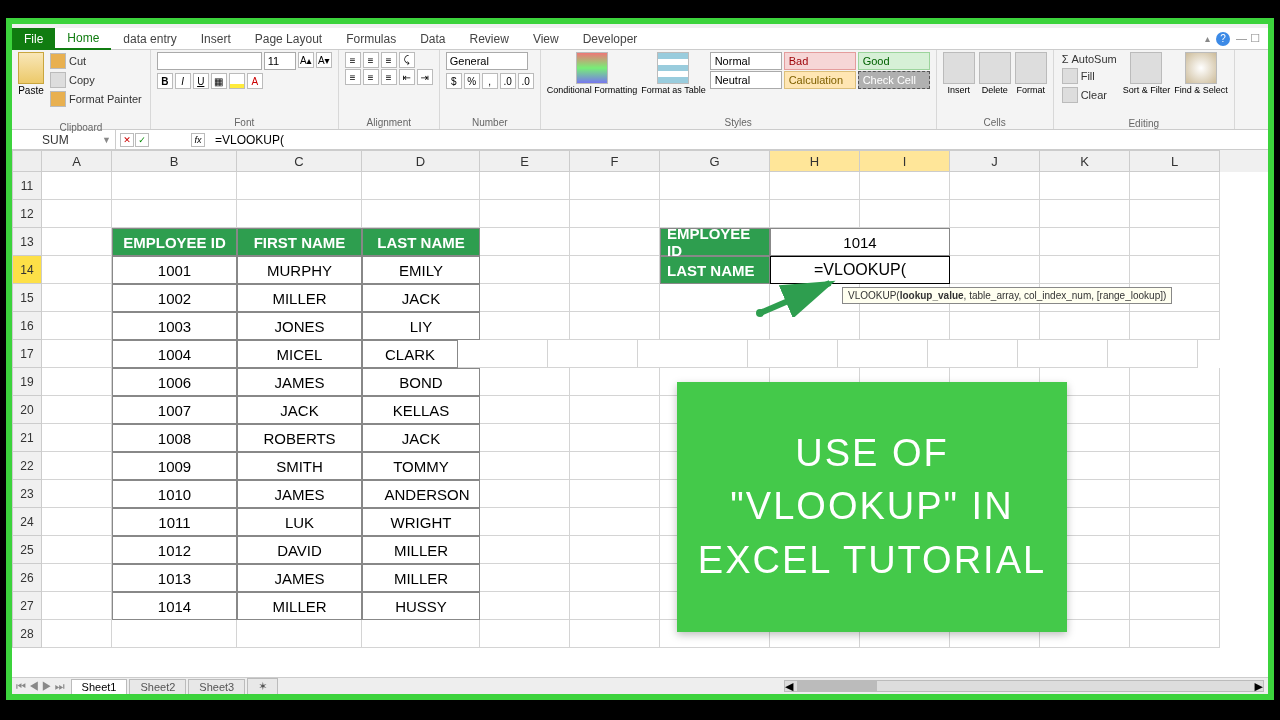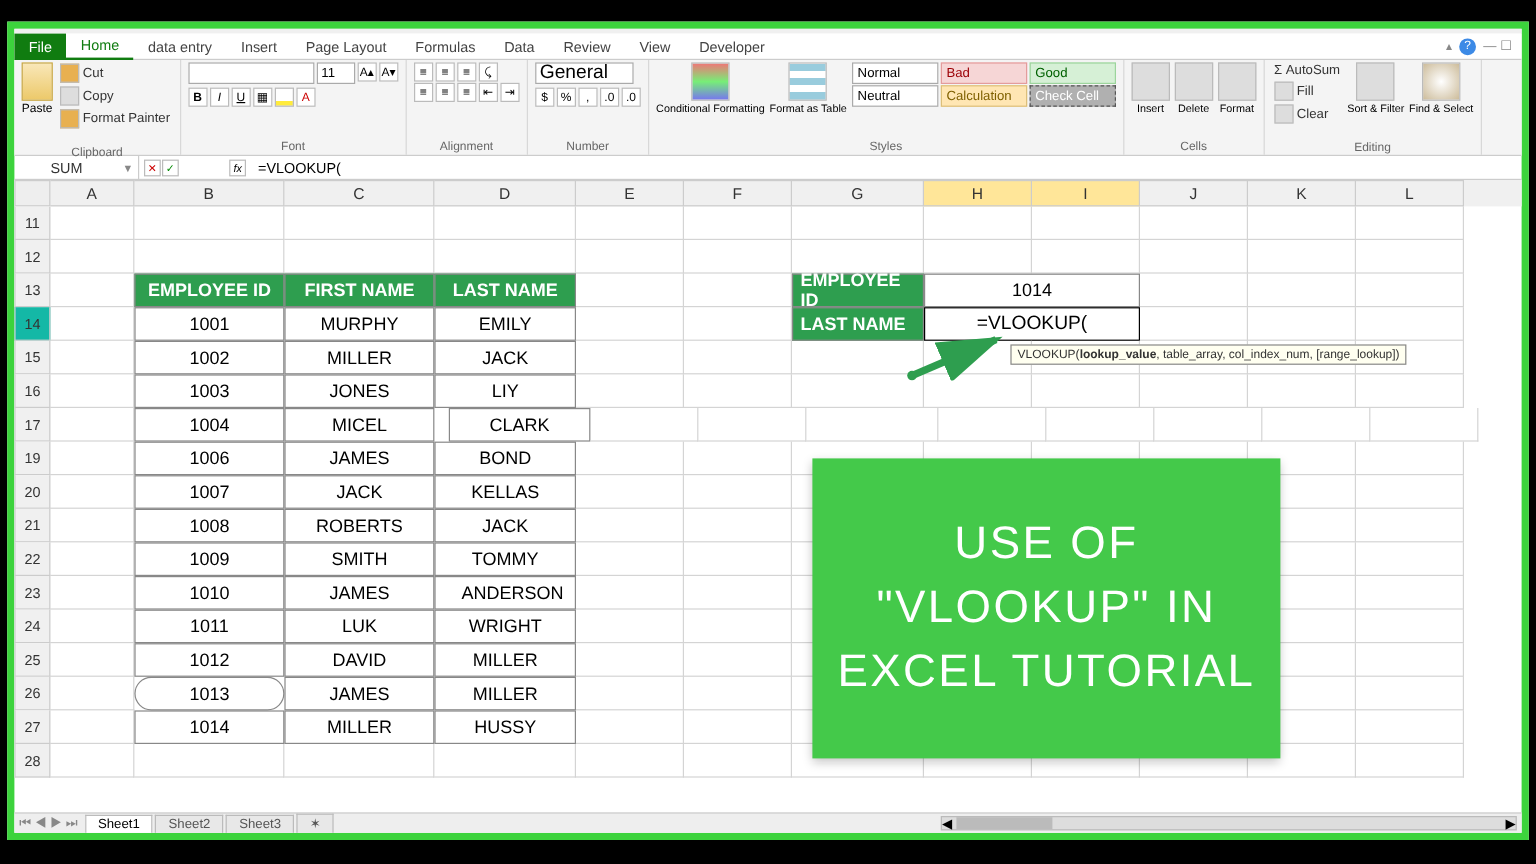--- a/index.html
+++ b/index.html
@@ -24,21 +24,21 @@
   .rbody { flex: 1; display: flex; align-items: flex-start; gap: 4px; }
   .rcol { display: flex; flex-direction: column; gap: 1px; }
   .ritem { display: flex; align-items: center; gap: 3px; font-size: 11px; color: #333; padding: 1px 2px; white-space: nowrap; }
   .ricon { width: 16px; height: 16px; background: #ddd; border: 1px solid #bbb; display: inline-block; }
   .ricon.big { width: 32px; height: 32px; }
   .paste-icon { width: 26px; height: 32px; background: linear-gradient(#f9e7b8,#ecc96a); border: 1px solid #c9a63e; }
   .font-sel { width: 105px; height: 18px; border: 1px solid #aaa; font-size: 11px; background: #fff; }
   .size-sel { width: 32px; height: 18px; border: 1px solid #aaa; font-size: 11px; background: #fff; text-align: left; padding-left: 3px; }
   .btnrow { display: flex; gap: 2px; }
   .sq { width: 16px; height: 16px; border: 1px solid #bbb; background: #fff; display:flex; align-items:center; justify-content:center; font-size:10px; }
-  .numfmt { width: 82px; height: 18px; border: 1px solid #aaa; background: #fff; font-size: 16px; padding-left: 3px; }
+  .numfmt { width: 82px; height: 18px; border: 1px solid #aaa; background: #fff; font-size: 11px; padding-left: 3px; }
   .style-tile { width: 72px; height: 18px; border: 1px solid #aaa; font-size: 11px; display:flex; align-items:center; padding-left:4px; }
   .t-normal { background: #fff; }
   .t-bad { background: #f6d6d6; border-color:#e49c9c; color:#9c0006;}
   .t-good { background: #d6f0d6; border-color:#9cd49c; color:#006100;}
   .t-neutral { background: #fff; }
   .t-calc { background: #ffe6b3; border-color:#dcbf7a; color:#7f6000;}
   .t-check { background: #b0b0b0; color:#fff; border:1px dashed #555; }
   
   
   .formulabar { height: 20px; border-bottom: 1px solid #ccc; display: flex; align-items: center; font-size: 12px; }
@@ -51,21 +51,21 @@
   
   .colhdrs { display:flex; height:22px; background:#f0f0f0; }
   .rowhdr-corner { width:30px; border:1px solid #ccc; background:#eee; }
   .ch { border:1px solid #ccc; border-left:none; text-align:center; font-size:13px; color:#333; display:flex; align-items:center; justify-content:center; }
   .ch.selA { background:#ffe699; }
   
   
   .grid { position:relative; height: 505px; overflow:hidden; }
   .row { display:flex; height:28px; }
   .rh { width:30px; border:1px solid #ccc; border-top:none; background:#f0f0f0; text-align:center; font-size:12px; color:#333; display:flex; align-items:center; justify-content:center; }
-  .rh.sel { background:#14b8a6; }
+  .rh.sel { background:#fde047; }
   .cell { border:1px solid #d4d4d4; border-top:none; border-left:none; font-size:15px; display:flex; align-items:center; justify-content:center; color:#000; }
   .cB { width:125px; } .cC { width:125px; } .cD { width:118px; }
   .cE,.cF { width:90px; } .cG { width:110px; } .cH,.cI { width:90px; }
   .cJ,.cK,.cL { width:90px; }
   
   .hdr-green { background:#2e9e4f; color:#fff; font-weight:600; border:1px solid #888; }
   .data-brd { border:1px solid #888; }
   .lookup-sel { border:1.5px solid #000; }
   
   
@@ -384,21 +384,21 @@
         <div class="cell" style="width: 90px;"></div>
         <div class="cell" style="width: 90px;"></div>
         <div class="cell" style="width: 90px;"></div>
         <div class="cell" style="width: 90px;"></div>
       </div>
       <div class="row">
         <div class="rh">17</div>
         <div class="cell" style="width: 70px;"></div>
         <div class="cell data-brd" style="width: 125px;">1004</div>
         <div class="cell data-brd" style="width: 125px;">MICEL</div>
-        <div class="cell data-brd" style="width: 118px; margin-left: 12px;">CLARK</div>
+        <div class="cell data-brd" style="width: 96px;">CLARK</div>
         <div class="cell" style="width: 90px;"></div>
         <div class="cell" style="width: 90px;"></div>
         <div class="cell" style="width: 110px;"></div>
         <div class="cell" style="width: 90px;"></div>
         <div class="cell" style="width: 90px;"></div>
         <div class="cell" style="width: 90px;"></div>
         <div class="cell" style="width: 90px;"></div>
         <div class="cell" style="width: 90px;"></div>
       </div>
       <div class="row">
@@ -502,21 +502,21 @@
         <div class="cell" style="width: 110px;"></div>
         <div class="cell" style="width: 90px;"></div>
         <div class="cell" style="width: 90px;"></div>
         <div class="cell" style="width: 90px;"></div>
         <div class="cell" style="width: 90px;"></div>
         <div class="cell" style="width: 90px;"></div>
       </div>
       <div class="row">
         <div class="rh">26</div>
         <div class="cell" style="width: 70px;"></div>
-        <div class="cell data-brd" style="width: 125px; border-radius: 14px;">1013</div>
+        <div class="cell data-brd" style="width: 125px;">1013</div>
         <div class="cell data-brd" style="width: 125px;">JAMES</div>
         <div class="cell data-brd" style="width: 118px;">MILLER</div>
         <div class="cell" style="width: 90px;"></div>
         <div class="cell" style="width: 90px;"></div>
         <div class="cell" style="width: 110px;"></div>
         <div class="cell" style="width: 90px;"></div>
         <div class="cell" style="width: 90px;"></div>
         <div class="cell" style="width: 90px;"></div>
         <div class="cell" style="width: 90px;"></div>
         <div class="cell" style="width: 90px;"></div>

